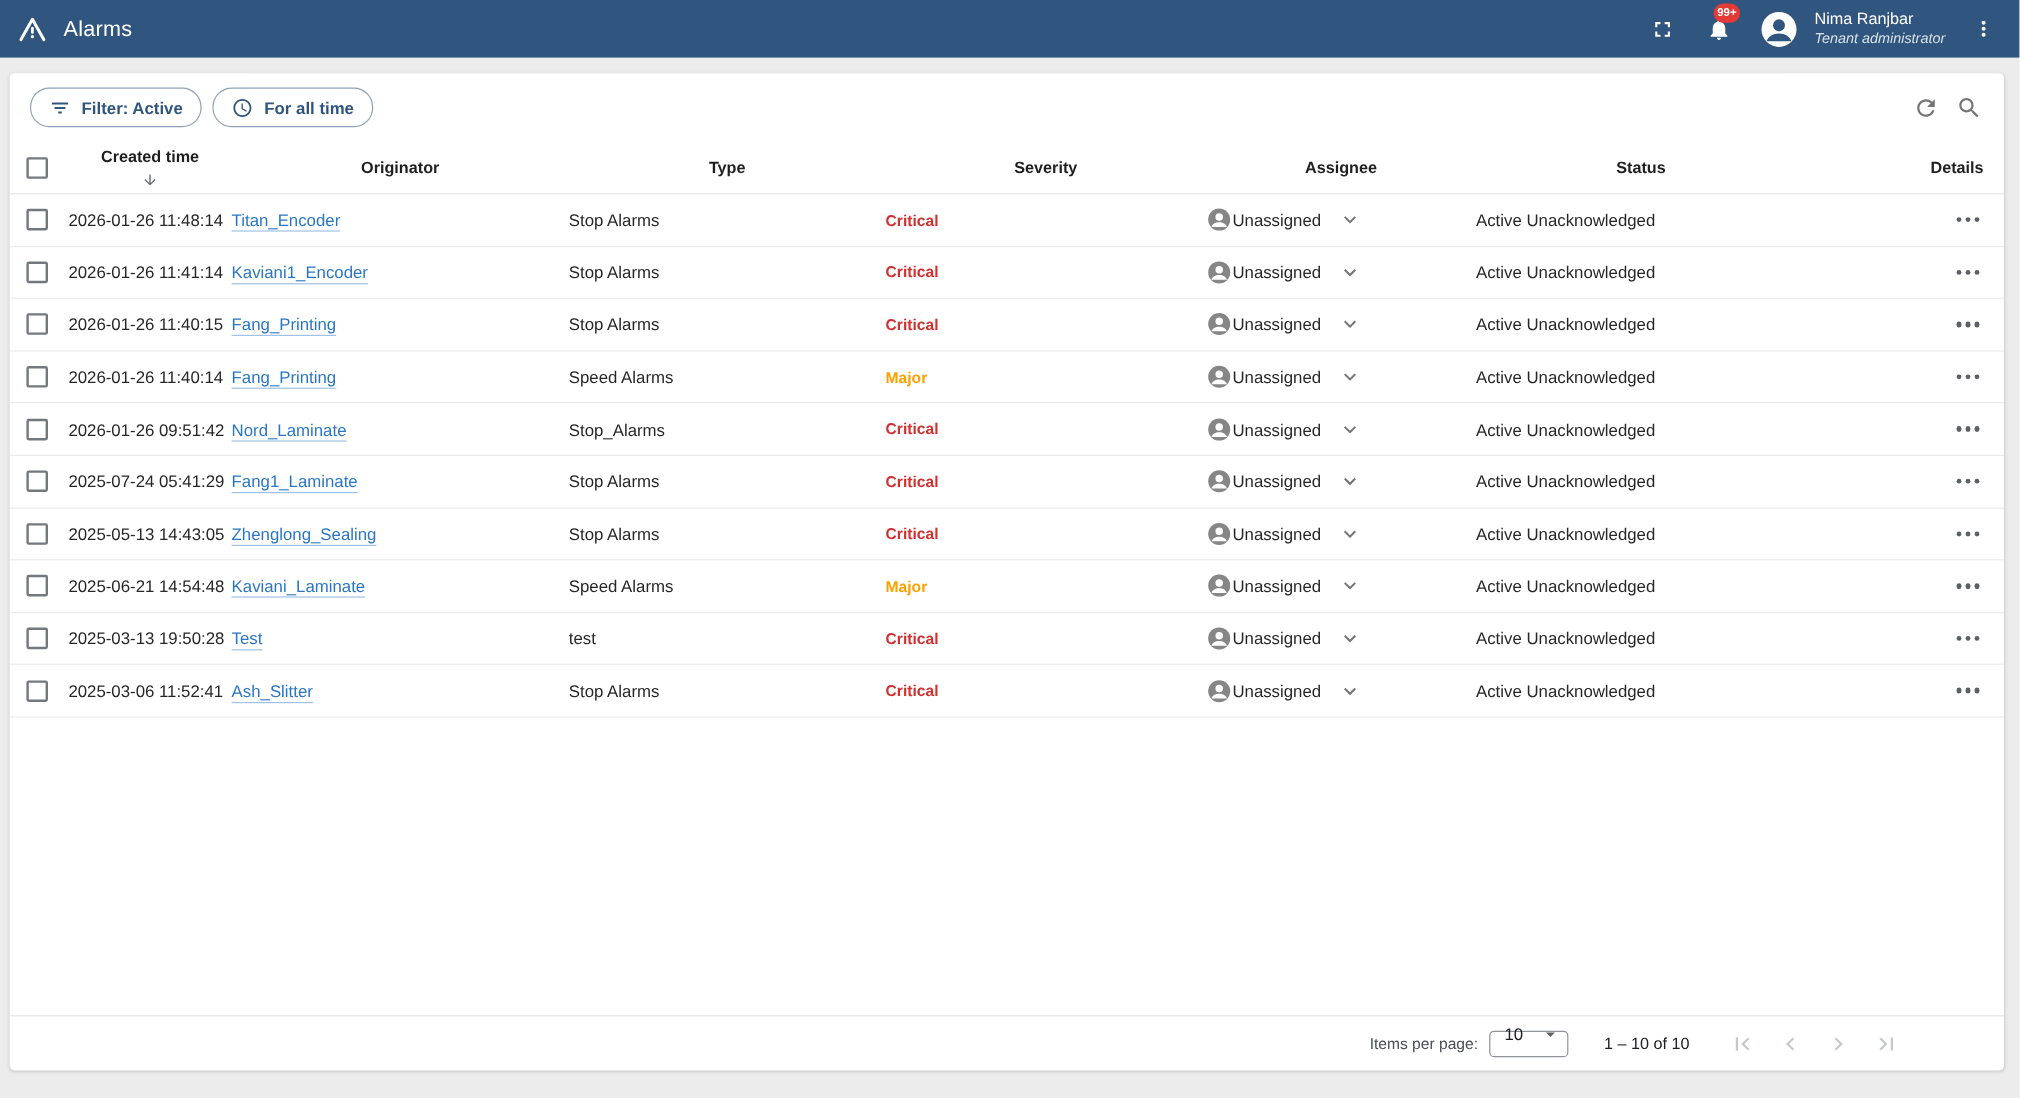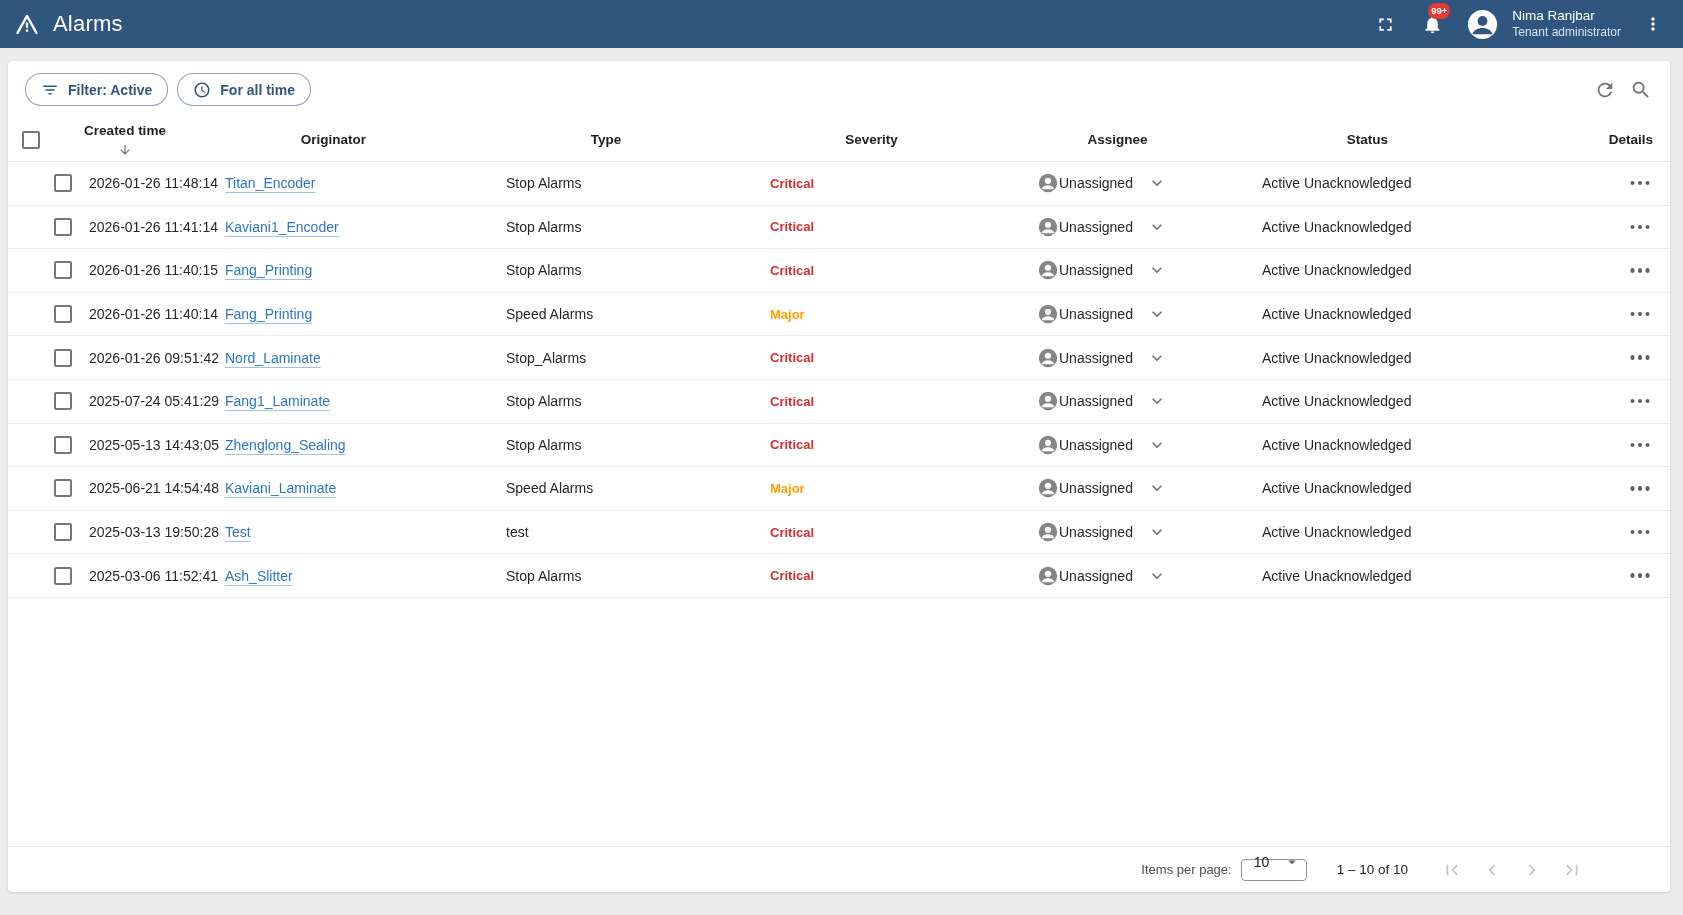--- a/index.html
+++ b/index.html
@@ -6,49 +6,49 @@
     --c-topbar:#305680; --c-critical:#d32f2f; --c-major:#ffa000;
     --c-link:#2a76c6; --c-badge:#e53935; --c-page:#ececec;
   }
   *{box-sizing:border-box;margin:0;padding:0;}
   html,body{width:1683px;height:915px;overflow:hidden;}
   body{font-family:"Liberation Sans","DejaVu Sans",sans-serif;background:var(--c-page);color:#212121;}
 
   
   .topbar{height:48px;background:var(--c-topbar);display:flex;align-items:center;padding:0 16px 0 14px;color:#fff;}
   .logo{display:flex;align-items:center;margin-right:13px;}
-  .title{font-size:22px;letter-spacing:.2px;}
+  .title{font-size:18px;letter-spacing:.2px;}
   .topbar-right{margin-left:auto;display:flex;align-items:center;gap:18px;}
   .icon-btn{background:none;border:none;cursor:pointer;display:flex;align-items:center;justify-content:center;padding:4px;}
   .bell-wrap{position:relative;}
   .badge{position:absolute;top:-7px;left:10px;min-width:19px;height:16px;border-radius:9px;background:var(--c-badge);
          color:#fff;font-size:9.5px;font-weight:700;display:flex;align-items:center;justify-content:center;padding:0 3px;}
   .avatar{width:35px;height:35px;border-radius:50%;display:flex;}
   .user-block{line-height:1.25;margin-left:-6px;}
   .user-name{font-size:13.5px;color:#fff;}
-  .user-role{font-size:12px;color:rgba(255,255,255,.82);}
+  .user-role{font-size:12px;color:rgba(255,255,255,.82);font-style:italic;}
 
   
   .page{height:867px;padding:13px 13px 23px 8px;}
   .card{background:#fff;width:100%;height:100%;border-radius:4px;box-shadow:0 1px 3px rgba(0,0,0,.14);
         display:flex;flex-direction:column;overflow:hidden;}
 
   
   .toolbar{height:57px;display:flex;align-items:center;padding:0 14px 0 17px;flex:none;}
   .chip-btn{display:flex;align-items:center;gap:9px;height:33px;padding:0 15px;border:1px solid rgba(48,86,128,.55);
             border-radius:16px;background:#fff;color:var(--c-topbar);font-size:14px;font-weight:600;cursor:pointer;
             font-family:inherit;}
   .chip-btn + .chip-btn{margin-left:9px;}
   .toolbar-icons{margin-left:auto;display:flex;align-items:center;gap:6px;}
 
   
   .thead,.trow{display:grid;grid-template-columns:49px 136px 281px 264px 267px 225px 275px minmax(0,1fr);
                align-items:center;}
   .thead{height:44px;border-bottom:1px solid #e6e6e6;flex:none;font-weight:700;font-size:13.5px;color:#1f1f1f;}
-  .trow{height:43.6px;border-bottom:1px solid #ebebeb;font-size:14px;color:#272727;padding-left:32px;}
+  .trow{height:43.6px;border-bottom:1px solid #ebebeb;font-size:14px;color:#272727;}
   .cell{padding-left:0;}
   .c-check{display:flex;justify-content:flex-start;padding-left:14px;}
   .checkbox{width:18px;height:18px;border:2px solid #73787d;border-radius:2px;display:inline-block;cursor:pointer;background:#fff;}
   .hcell{display:flex;align-items:center;gap:5px;cursor:pointer;flex-direction:column;}
   .link{color:var(--c-link);text-decoration:underline;text-decoration-color:rgba(42,118,198,.45);
         text-underline-offset:4px;cursor:pointer;}
   .sev{font-weight:700;font-size:13px;}
   .sev-critical{color:var(--c-critical);}
   .sev-major{color:var(--c-major);}
   .c-assignee{display:flex;align-items:center;gap:0;cursor:pointer;}

